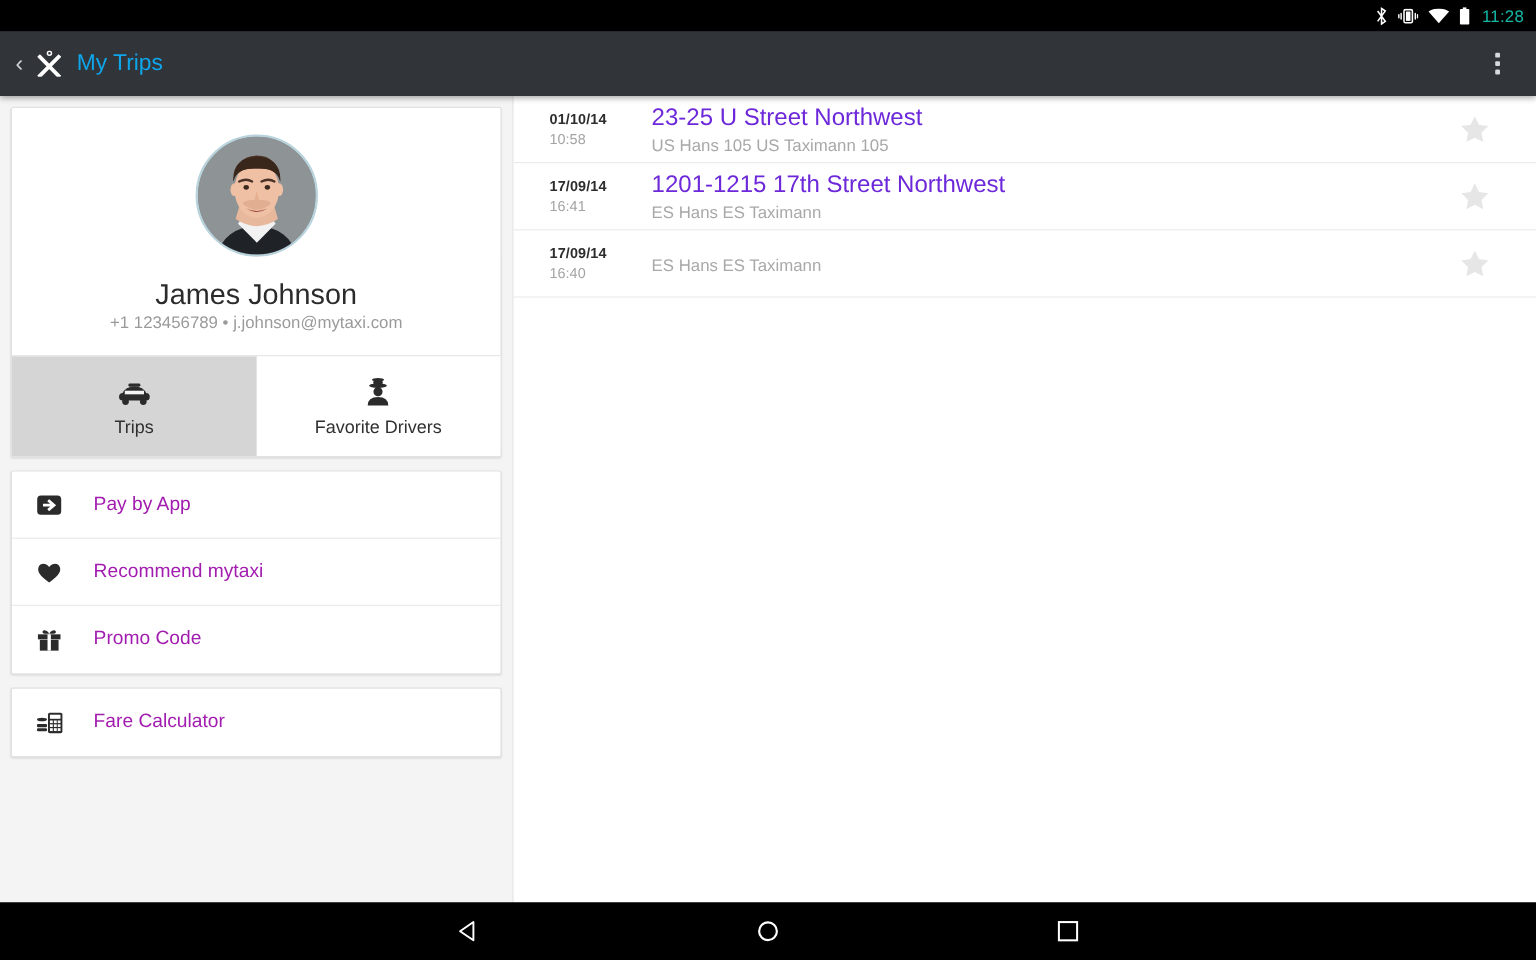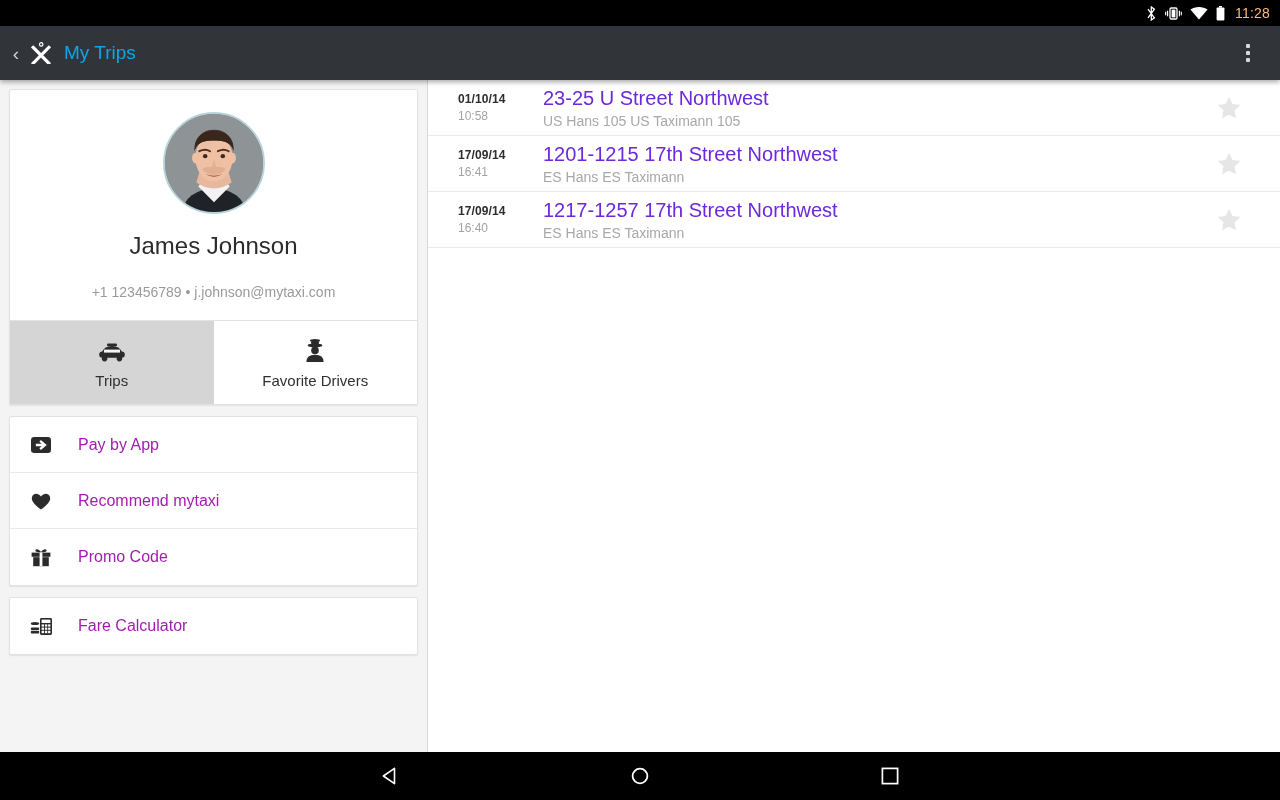--- a/index.html
+++ b/index.html
@@ -12,21 +12,21 @@
 
   
   .status-bar {
     height: 26px; width: 100%;
     background: #000; color: #fff;
     display: flex; align-items: center; justify-content: flex-end;
     padding-right: 10px; gap: 8px;
   }
   .status-bar .sb-icon { display: flex; align-items: center; }
   .status-clock {
-    font-size: 14px; color: #fdba74; letter-spacing: .2px;
+    font-size: 14px; color: #14b8a6; letter-spacing: .2px;
     margin-left: 2px;
   }
 
   
   .app-bar {
     height: 54px; width: 100%;
     background: #31353a;
     display: flex; align-items: center;
     padding: 0 14px 0 6px;
     position: relative; z-index: 5;
@@ -90,21 +90,21 @@
   }
   .avatar {
     width: 102px; height: 102px; border-radius: 50%;
     border: 2px solid #b9d3dd;
     background: #8a8f91;
     overflow: hidden; position: relative;
   }
   .avatar svg { display: block; width: 100%; height: 100%; }
   .profile-name {
     text-align: center; font-size: 24px; color: #2b2b2b; font-weight: 400;
-    margin-bottom: 24px;
+    margin-bottom: 0;
   }
   .profile-sub {
     text-align: center; font-size: 14px; color: #9a9a9a;
     padding-bottom: 20px;
   }
 
   
   .tabs { display: flex; border-top: 1px solid #e2e2e2; }
   .tab {
     flex: 1; height: 83px;
@@ -356,21 +356,20 @@
           </svg>
       </div>
     </div>
 
     <div class="trip-row">
       <div class="trip-when">
         <div class="trip-date">17/09/14</div>
         <div class="trip-time">16:40</div>
       </div>
       <div class="trip-main">
-        <div class="trip-title">1217-1257 17th Street Northwest</div>
         <div class="trip-driver">ES Hans ES Taximann</div>
       </div>
       <div class="trip-star">
         <svg width="24" height="23" viewBox="0 0 24 23">
             <path d="M12 0.8 L15.5 7.9 L23.3 9.1 L17.6 14.6 L19 22.3 L12 18.7 L5 22.3 L6.4 14.6 L0.7 9.1 L8.5 7.9 z" fill="#e6e6e6"></path>
           </svg>
       </div>
     </div>
 
   </div>

